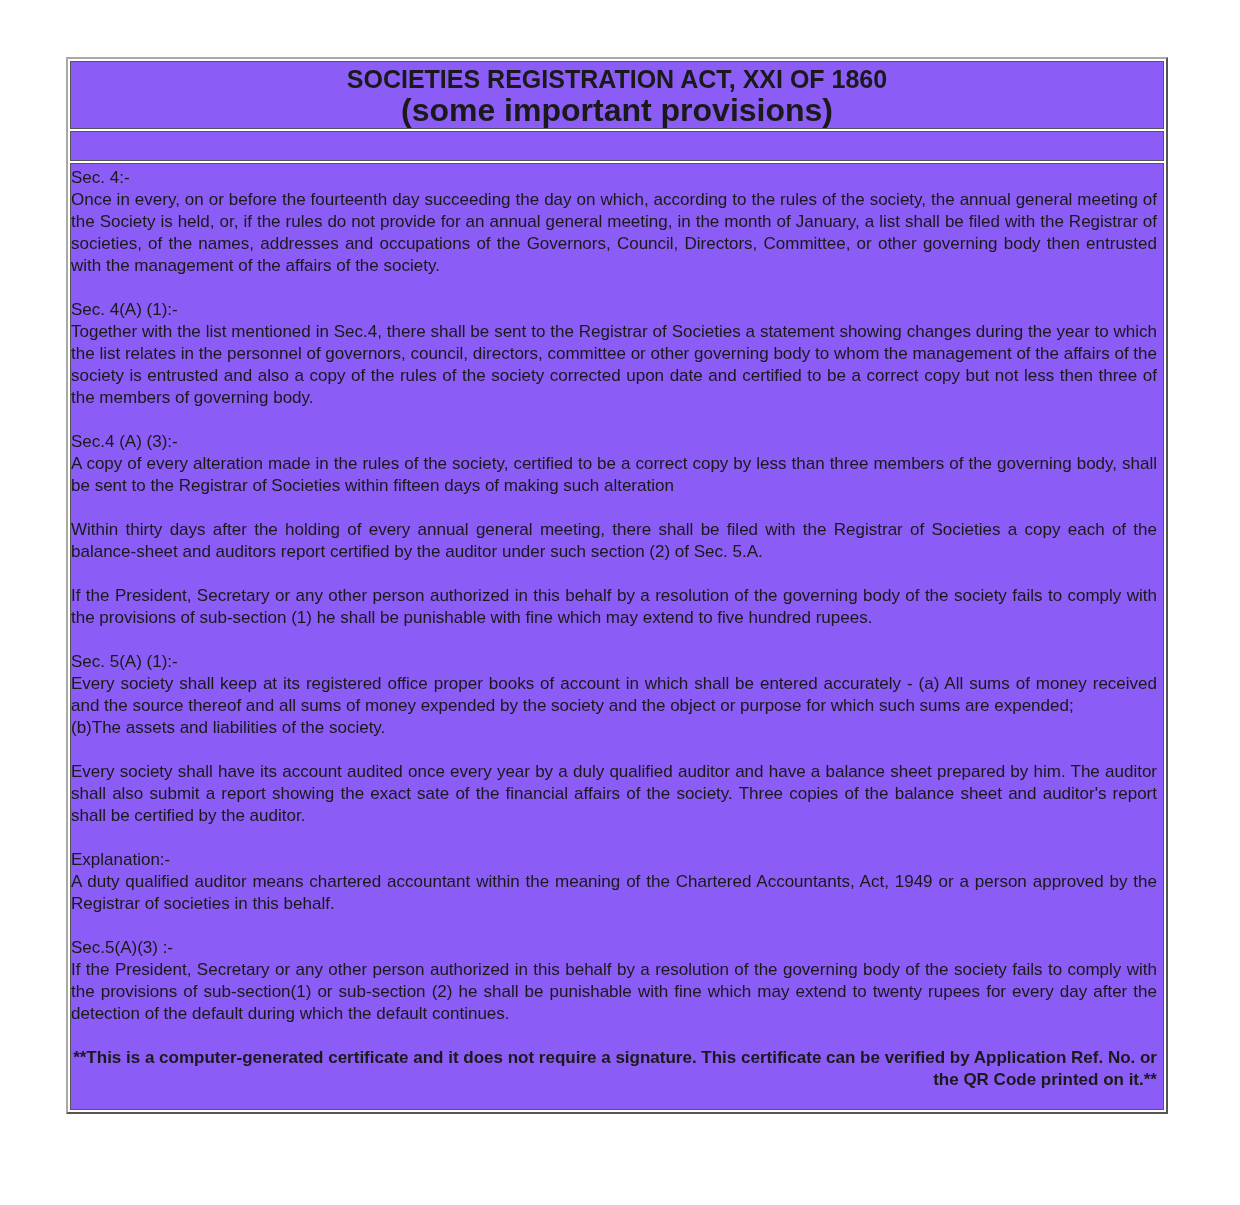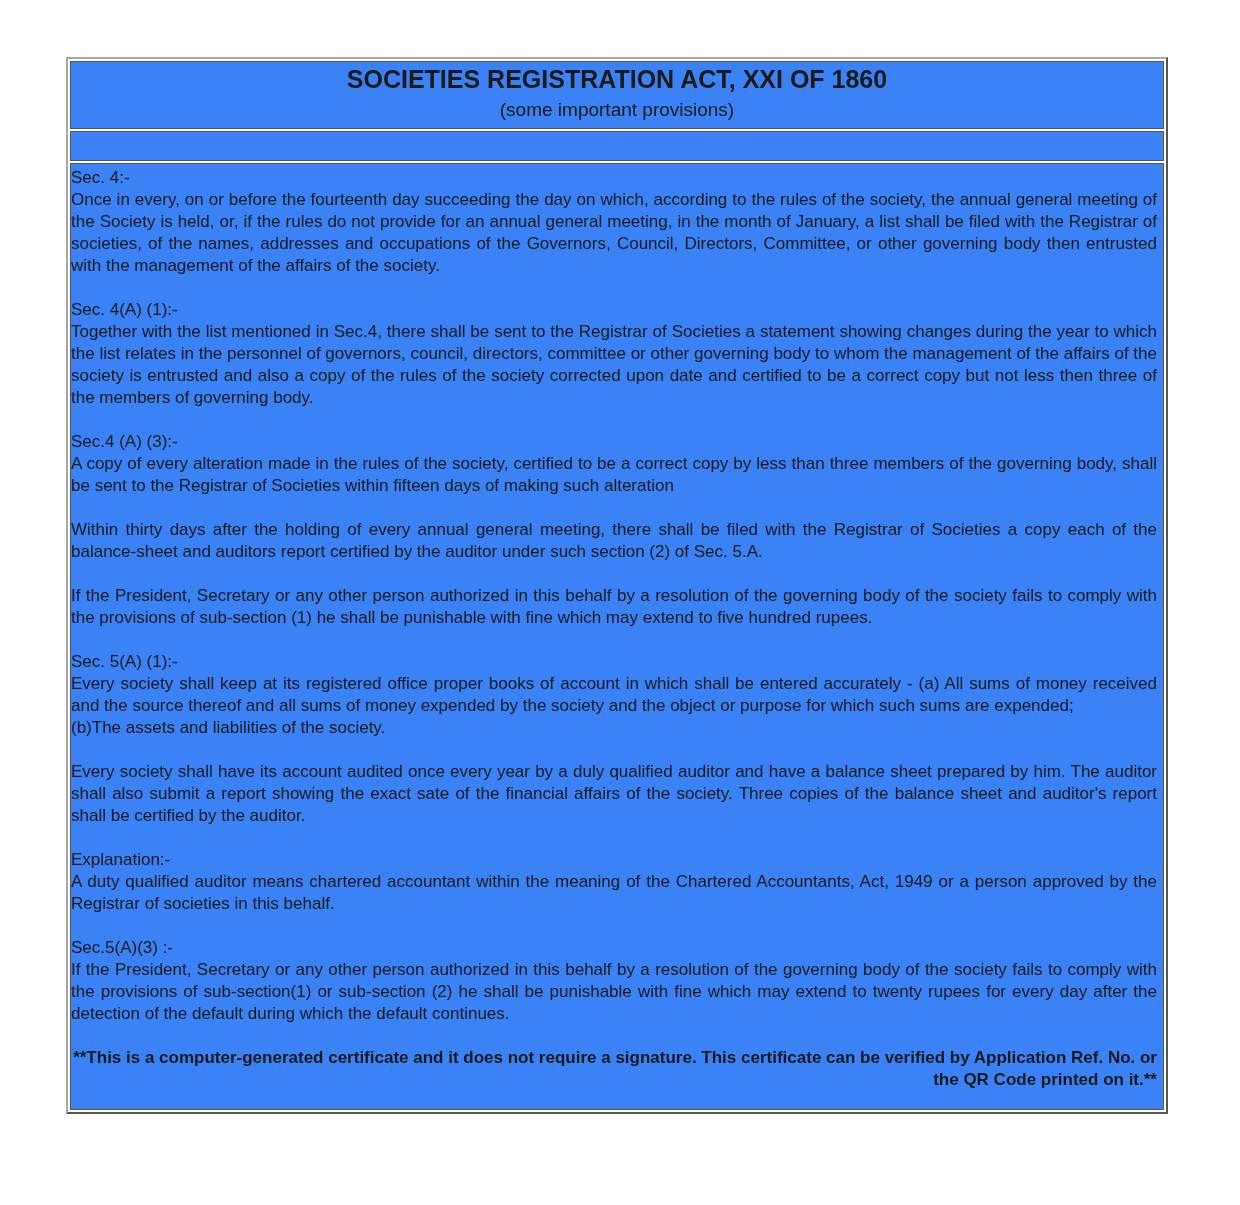--- a/index.html
+++ b/index.html
@@ -19,38 +19,38 @@
     left: 66px;
     top: 57px;
     width: 1102px;
     box-sizing: border-box;
     border: 2px outset #a9a9a9;
     padding: 2px;
     background: #ffffff;
   }
   .cell {
     border: 1px solid #565656;
-    background: #3b82f6;
+    background: #8b5cf6;
   }
   .cell + .cell {
     margin-top: 2px;
   }
   .title-cell {
     text-align: center;
     padding: 2px 4px 3px 4px;
   }
   .title-line1 {
     font-size: 25px;
     font-weight: bold;
     line-height: 31px;
     letter-spacing: 0px;
   }
   .title-line2 {
-    font-size: 19px;
-    font-weight: normal;
+    font-size: 32px;
+    font-weight: bold;
     line-height: 30px;
   }
   .spacer-cell {
     height: 28px;
   }
   .body-cell {
     padding: 3px 6px 18px 0;
     font-size: 17px;
     line-height: 22px;
   }

